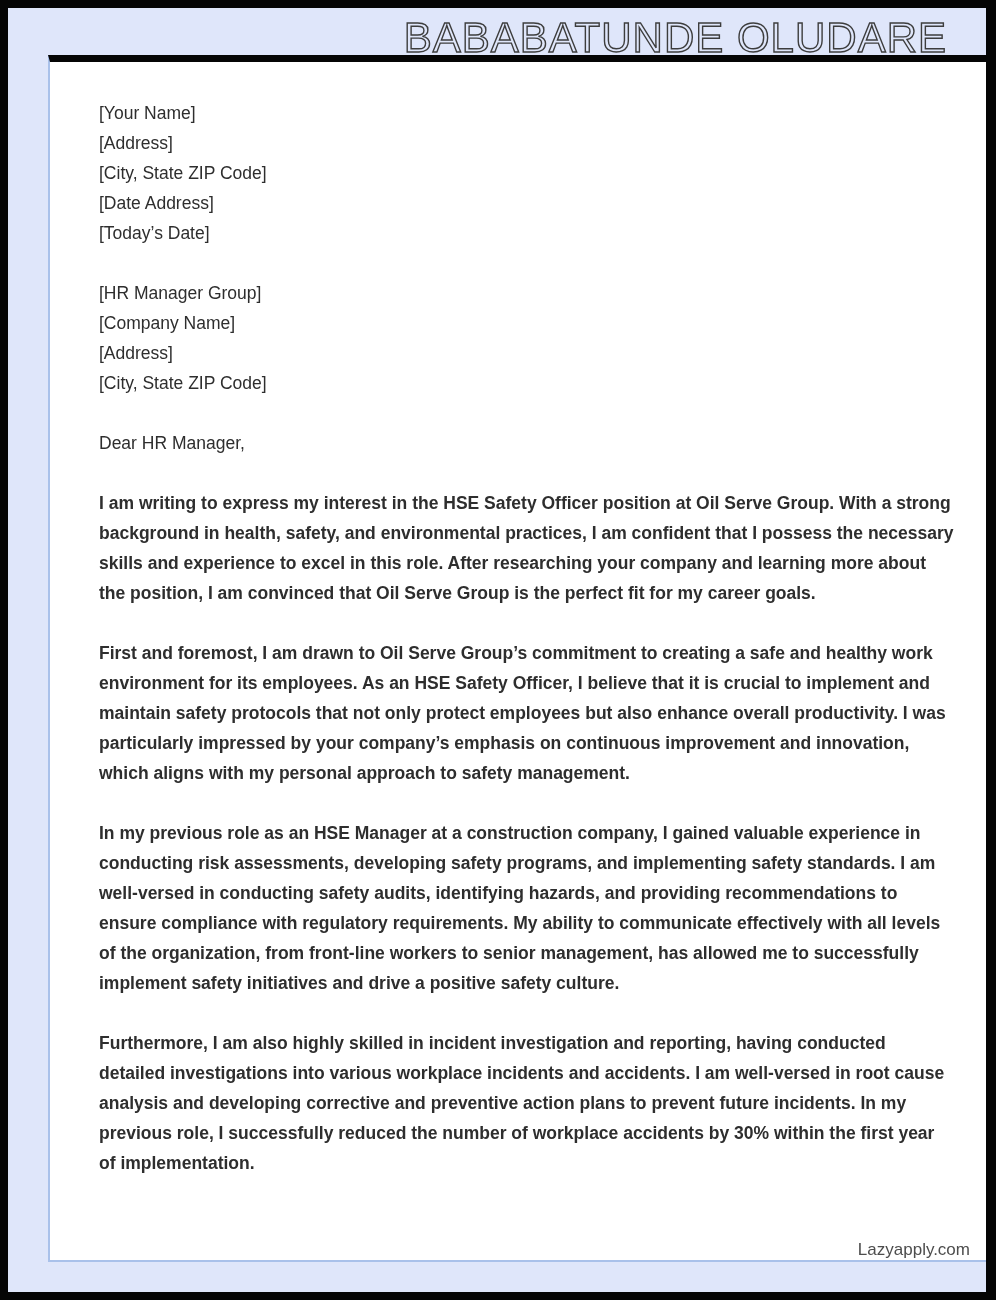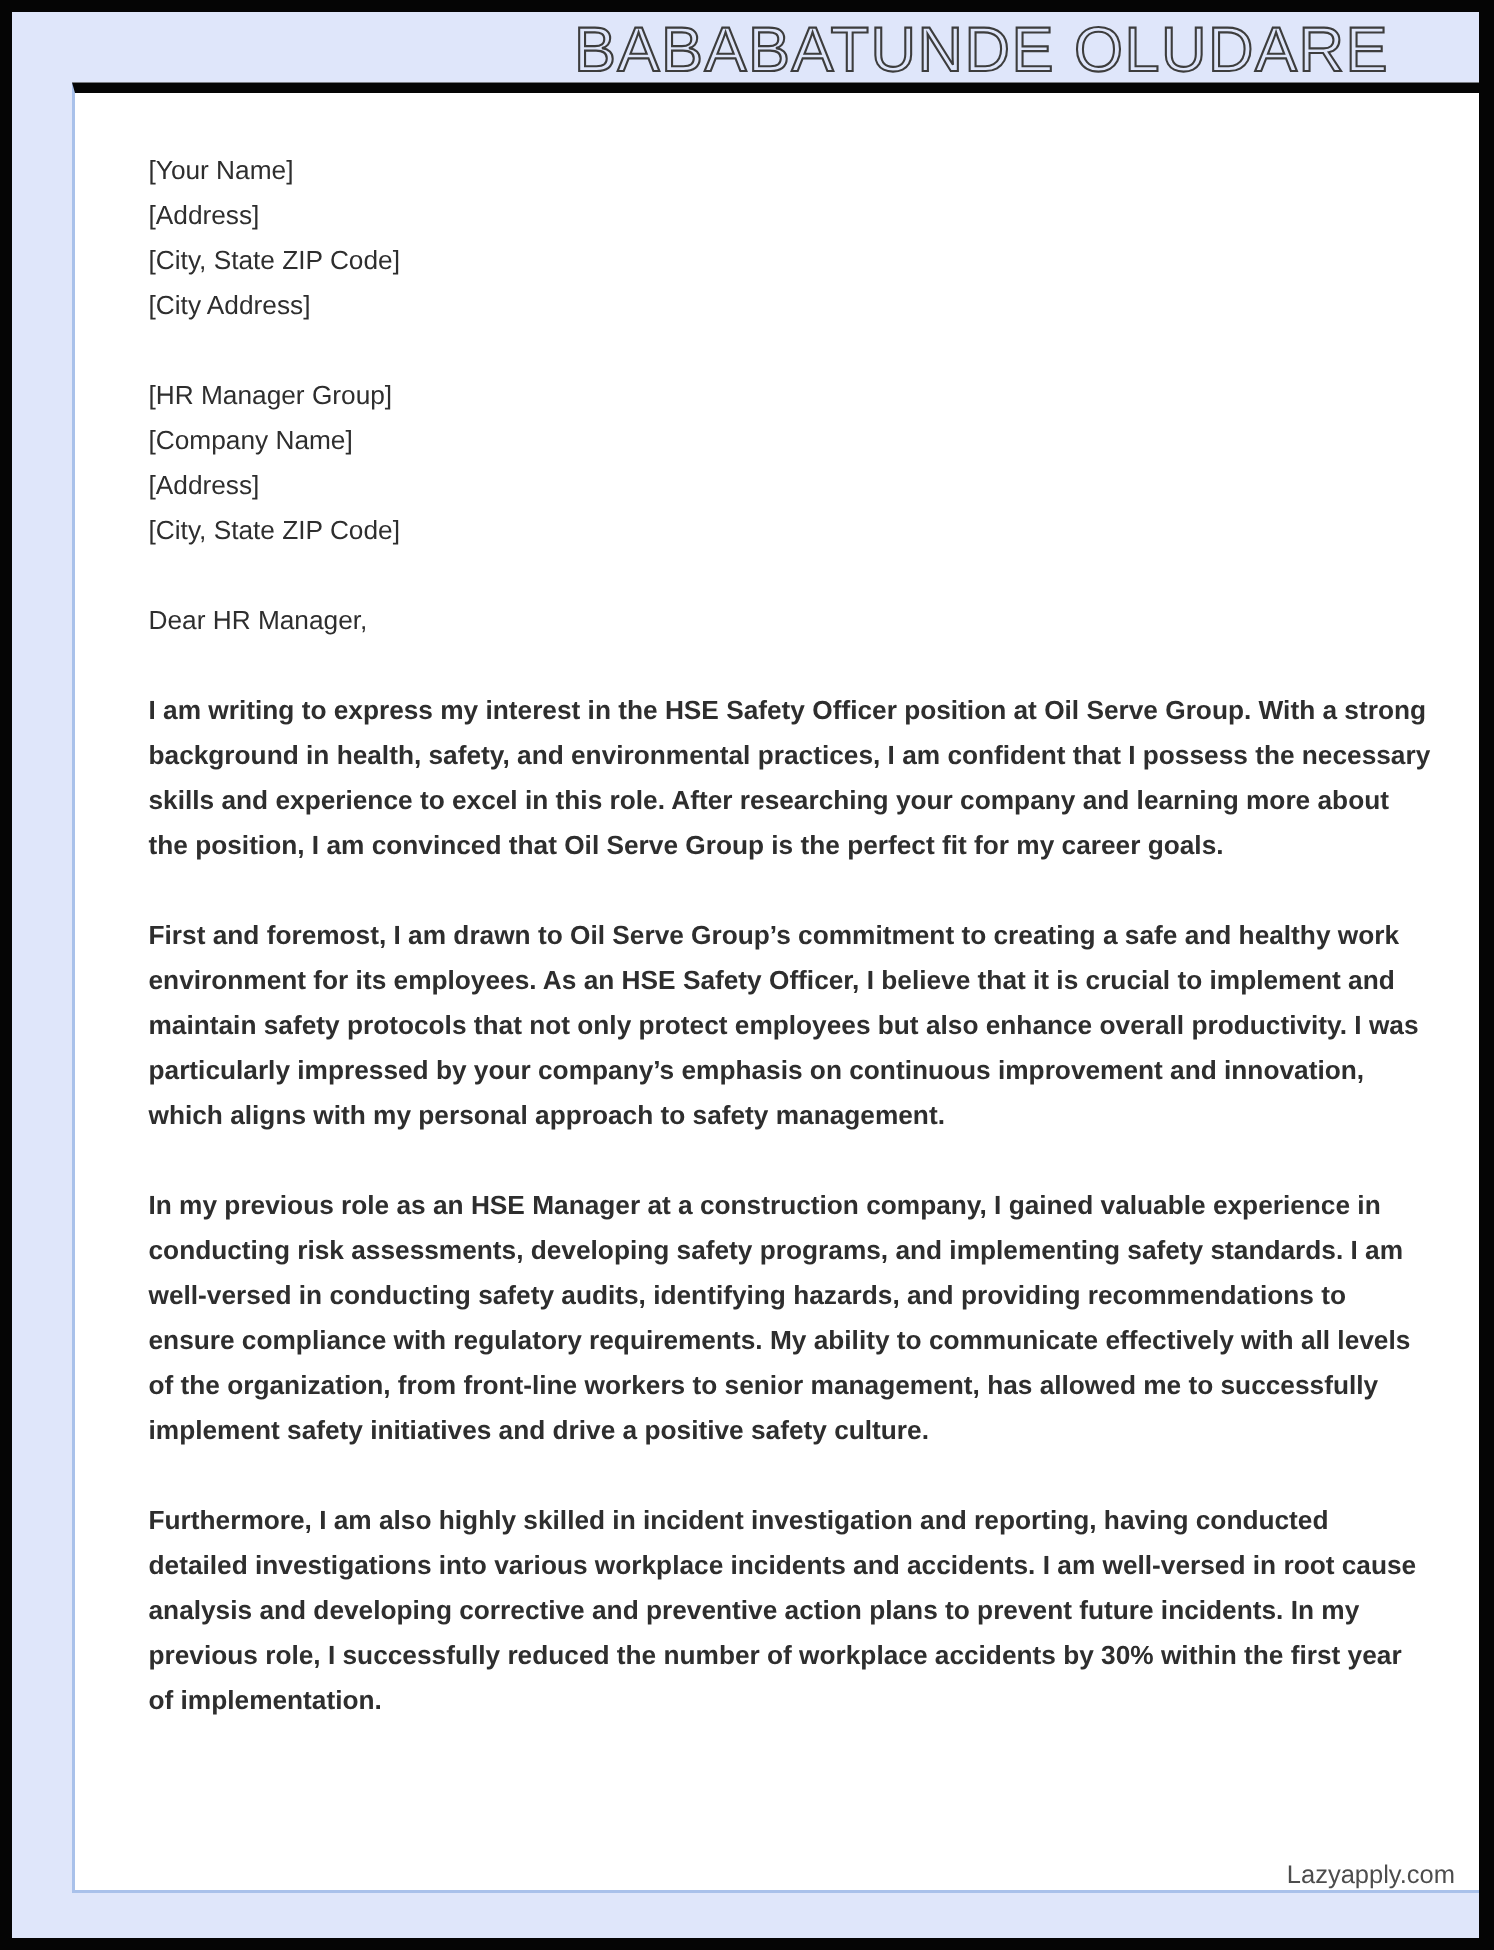--- a/index.html
+++ b/index.html
@@ -15,22 +15,22 @@
     height: 1300px;
     background: #dfe6fa;
     border: 8px solid #050505;
     border-right-width: 10px;
     overflow: hidden;
   }
   .header-band {
     height: 47px;
     display: flex;
     justify-content: flex-end;
-    align-items: flex-start;
-    padding-right: 60px;
+    align-items: flex-end;
+    padding-right: 39px;
   }
   .header-title {
     font-size: 42px;
     line-height: 1;
     font-weight: 400;
     letter-spacing: 1px;
     color: transparent;
     -webkit-text-stroke: 1.4px #3d3d3d;
     white-space: nowrap;
     transform: translateY(4px);
@@ -74,21 +74,22 @@
   <div class="header-band">
     <div class="header-title">BABABATUNDE OLUDARE</div>
   </div>
 
   <div class="page letter-text">
 
     <div class="block">
       <div>[Your Name]</div>
       <div>[Address]</div>
       <div>[City, State ZIP Code]</div>
-      <div>[City Address]</div>
+      <div>[Date Address]</div>
+      <div>[Today’s Date]</div>
     </div>
 
     <div class="block">
       <div>[HR Manager Group]</div>
       <div>[Company Name]</div>
       <div>[Address]</div>
       <div>[City, State ZIP Code]</div>
     </div>
 
     <div class="block">Dear HR Manager,</div>

